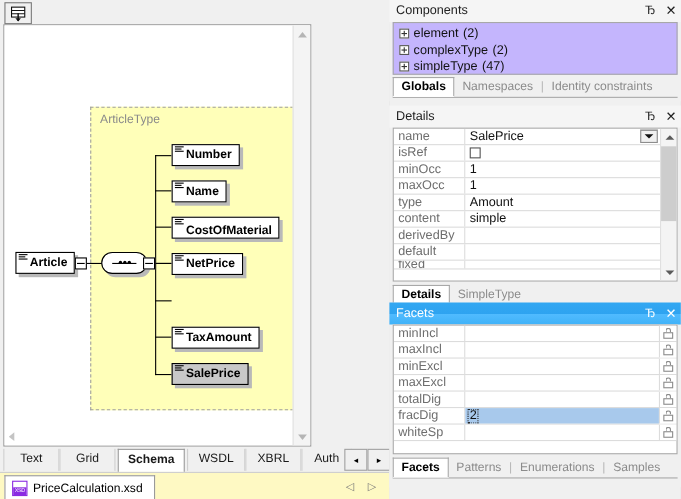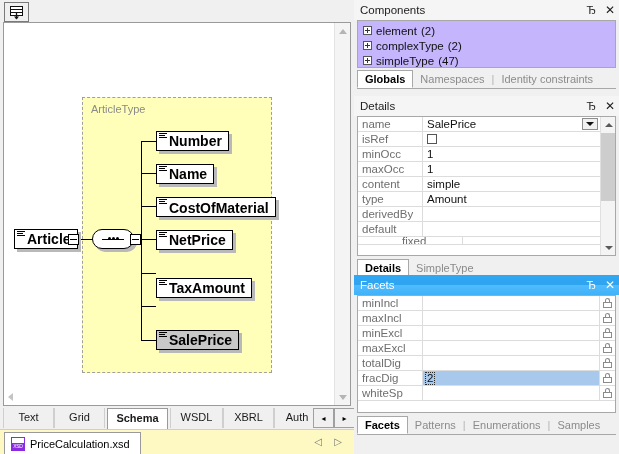--- a/index.html
+++ b/index.html
@@ -18,21 +18,21 @@
   #left{position:absolute;left:0;top:0;width:354px;height:454px;background:#f0f0f0;}
 
   .toolstrip{position:absolute;left:0;top:0;width:354px;height:22px;background:#f0f0f0;}
   .tool-btn{
     position:absolute;left:4px;top:2px;width:25px;height:20px;
     background:#f0f0f0;border:1px solid #7a7a7a;box-sizing:border-box;
     display:flex;align-items:center;justify-content:center;
   }
 
   .canvas-wrap{
-    position:absolute;left:3px;top:22px;width:348px;height:384px;
+    position:absolute;left:3px;top:22px;width:280px;height:384px;
     border:1px solid #9a9a9a;background:#ffffff;box-sizing:border-box;
     overflow:hidden;
   }
   .canvas{position:absolute;left:0;top:0;width:330px;height:382px;background:#fff;overflow:hidden;}
 
   
   .vscroll{
     position:absolute;right:0;top:0;width:16px;height:382px;background:#f4f4f4;
     border-left:1px solid #e2e2e2;box-sizing:border-box;
   }
@@ -53,21 +53,21 @@
     background:#ffffb9;border:1px dashed #9f9f9f;box-sizing:border-box;
   }
   .grp-label{position:absolute;left:8px;top:5px;font-size:11px;color:#8a8a8a;}
 
   .node{
     position:absolute;background:#ffffff;border:1px solid #000;
     box-sizing:border-box;height:20px;
     box-shadow:3px 3px 0 0 #b9b9b9;
     display:flex;align-items:center;
     padding-left:12px;padding-right:6px;
-    font-size:14px;font-weight:bold;color:#000;white-space:nowrap;
+    font-size:11px;font-weight:bold;color:#000;white-space:nowrap;
   }
   .node.sel{background:#c8c8c8;}
   .node .eicon{
     position:absolute;left:2px;top:1px;width:8px;height:7px;
   }
   .node .eicon i{display:block;height:1px;background:#000;margin-bottom:1px;}
   .node .eicon i:nth-child(1){width:8px;}
   .node .eicon i:nth-child(2){width:6px;}
   .node .eicon i:nth-child(3){width:8px;}
 
@@ -292,21 +292,21 @@
           <span>CostOfMaterial</span>
         </div>
         <div class="node" style="left:152px;top:207px;">
           <span class="eicon">
               <i></i>
               <i></i>
               <i></i>
             </span>
           <span>NetPrice</span>
         </div>
-        <div class="node" style="left:152px;top:255px;text-align:center;">
+        <div class="node" style="left:152px;top:274px;text-align:center;">
           <span class="eicon">
               <i></i>
               <i></i>
               <i></i>
             </span>
           <span>TaxAmount</span>
         </div>
         <div class="node sel" style="left:152px;top:307px;">
           <span class="eicon">
               <i></i>
@@ -420,46 +420,46 @@
             <span class="gv">1</span>
           </div>
           <div class="grow">
             <span class="gk">maxOcc</span>
             <span class="gv">1</span>
             <span class="ddbtn" style="right:2px;top:1px;">
                 <span class="ddtri"></span>
               </span>
           </div>
           <div class="grow">
+            <span class="gk">type</span>
+            <span class="gv">Amount</span>
+            <span class="ddbtn" style="right:2px;top:1px;">
+                <span class="ddtri"></span>
+              </span>
+          </div>
+          <div class="grow">
             <span class="gk">content</span>
             <span class="gv">simple</span>
             <span class="ddbtn" style="right:2px;top:1px;">
                 <span class="ddtri"></span>
               </span>
           </div>
           <div class="grow">
-            <span class="gk">type</span>
-            <span class="gv">Amount</span>
-            <span class="ddbtn" style="right:2px;top:1px;">
-                <span class="ddtri"></span>
-              </span>
-          </div>
-          <div class="grow">
             <span class="gk">derivedBy</span>
             <span class="gv"></span>
             <span class="ddbtn" style="right:2px;top:1px;">
                 <span class="ddtri"></span>
               </span>
           </div>
           <div class="grow">
             <span class="gk">default</span>
             <span class="gv"></span>
           </div>
           <div class="grow" style="height:8px;">
-            <span class="gk" style="line-height:8px;margin-left:40px;">fixed</span>
+            <span class="gk" style="line-height:8px;">fixed</span>
             <span class="gv"></span>
           </div>
         </div>
 
         <div class="dscroll">
           <div class="sb-arrow t">
               <span class="chev chev-up"></span>
             </div>
           <div class="thumb" style="top:16px;height:68px;"></div>
           <div class="sb-arrow b">

